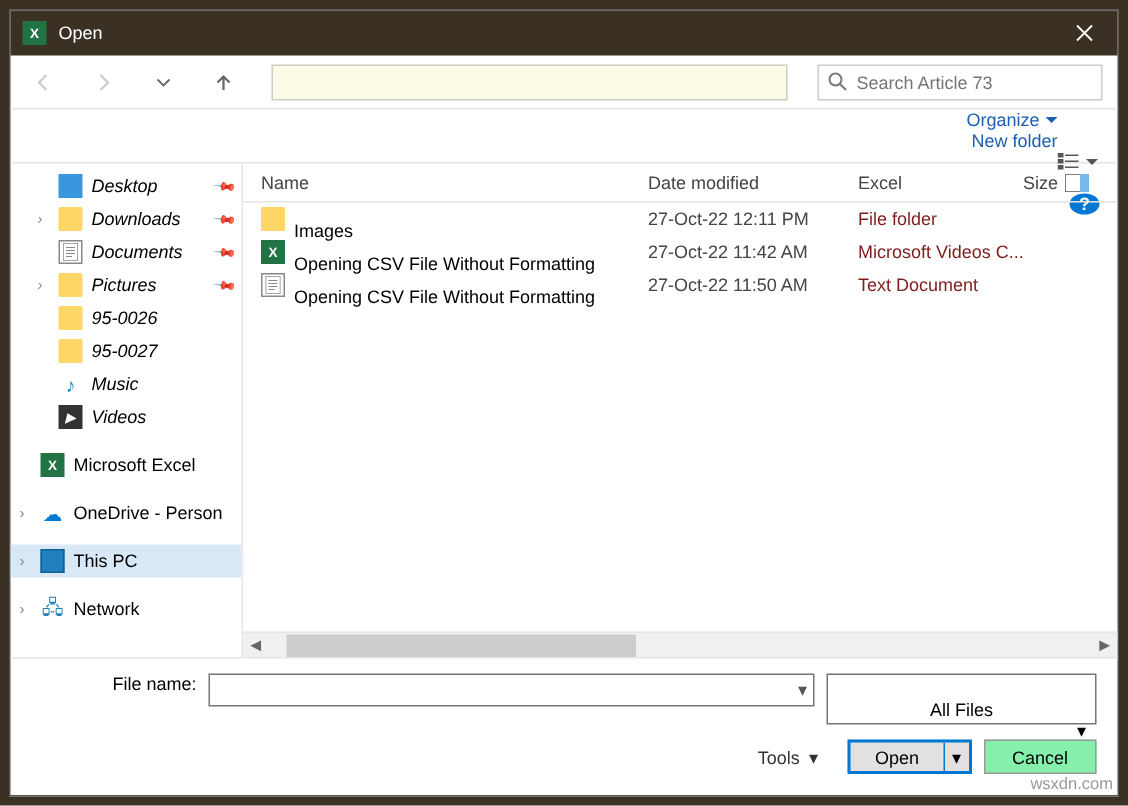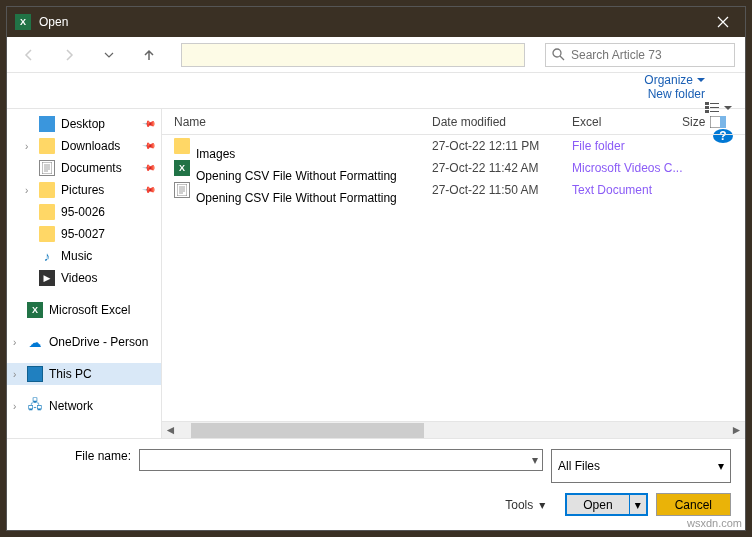--- a/index.html
+++ b/index.html
@@ -16,21 +16,21 @@
 .search { width:190px; height:24px; border:1px solid #ccc; display:flex; align-items:center; padding:0 6px; gap:6px; color:#777;}
 .search input{border:none;outline:none;flex:1;font-size:12px;}
 .toolbar { height:36px; display:flex; align-items:flex-end; padding:0 12px; border-bottom:1px solid #e5e5e5;flex-direction:column;}
 .tool-link{color:#1a5fb4; cursor:pointer; margin-right:28px; display:flex;align-items:center;gap:4px;}
 .spacer{flex:1;}
 .view-btn{width:30px;height:24px;border:1px solid transparent;display:flex;align-items:center;justify-content:center;cursor:pointer;color:#555;margin-left:2px;}
 .help-btn{width:20px;height:20px;border-radius:50%;background:#0078d4;color:#fff;display:flex;align-items:center;justify-content:center;margin-left:10px;font-weight:bold;}
 .body { flex:1; display:flex; overflow:hidden;}
 .sidebar{width:155px; border-right:1px solid #e5e5e5; overflow-y:auto; padding:4px 0;}
 .tree-item{height:22px; display:flex; align-items:center; padding:0 6px 0 20px; gap:6px; cursor:pointer; position:relative; white-space:nowrap; overflow:hidden;}
-.tree-item.lvl2{padding-left:32px;}
+.tree-item.lvl2{padding-left:32px;font-style:italic;}
 .tree-item.sel{background:#d9e8f7;}
 .tree-item .exp{position:absolute;left:6px;color:#888;font-size:10px;}
 .tree-item.lvl2 .exp{left:18px;}
 .pin{margin-left:auto;color:#888;font-size:10px;transform:rotate(45deg);}
 .ico{width:16px;height:16px;display:flex;align-items:center;justify-content:center;font-size:13px;}
 .ico.folder{background:#ffd766;border-radius:1px;}
 .ico.desktop{background:#3a96dd;}
 .ico.monitor{background:#2080c0;border:1px solid #106090;}
 .ico.network{color:#2080c0;}
 .ico.cloud{color:#0078d4;}
@@ -42,33 +42,33 @@
 .cols{height:26px;border-bottom:1px solid #e5e5e5;display:flex;align-items:center;padding-left:12px;color:#444;}
 .col-name{width:258px;}
 .col-date{width:140px;}
 .col-type{width:110px;}
 .col-size{flex:1;}
 .filelist{flex:1;overflow:auto;}
 .row{height:22px;display:flex;align-items:center;padding-left:12px;cursor:pointer;}
 .row .ico{margin-right:6px;}
 .row .name{width:236px;white-space:nowrap;overflow:hidden;margin-top:16px;}
 .row .date{width:140px;color:#444;}
-.row .type{width:110px;color:#8b5cf6;white-space:nowrap;overflow:hidden;}
+.row .type{width:110px;color:#7f1d1d;white-space:nowrap;overflow:hidden;}
 .hscroll{height:17px;border-top:1px solid #e5e5e5;background:#f0f0f0;display:flex;align-items:center;}
 .hscroll .thumb{height:15px;background:#cdcdcd;width:40%;margin-left:2%;}
 .hscroll .arrow{width:17px;height:17px;display:flex;align-items:center;justify-content:center;color:#666;}
 .footer{padding:10px 14px 14px 14px;border-top:1px solid #e5e5e5;}
 .fn-row{display:flex;gap:8px;margin-bottom:10px;}
 .fn-label{width:110px;text-align:right;}
 .fn-combo{flex:1;height:22px;border:1px solid #767676;display:flex;align-items:center;padding:0 4px;}
 .fn-combo .dd{margin-left:auto;color:#555;}
-.filter{width:180px;height:18px;border:1px solid #767676;display:flex;align-items:center;padding:16px 6px;}
+.filter{width:180px;height:18px;border:1px solid #767676;display:flex;align-items:center;padding:16px 6px;flex-direction:column;}
 .btn-row{display:flex;justify-content:flex-end;align-items:center;gap:8px;}
 .tools{color:#333;margin-right:12px;display:flex;align-items:center;gap:6px;}
-.btn{height:23px;border:1px solid #999;background:#eab308;padding:0 18px;cursor:pointer;display:flex;align-items:center;}
+.btn{height:23px;border:1px solid #999;background:#86efac;padding:0 18px;cursor:pointer;display:flex;align-items:center;}
 .btn.primary{border:2px solid #0078d4;background:#e1e1e1;padding:0 14px;}
 .btn.split{padding:0;}
 .btn.split .lbl{padding:0 16px;border-right:1px solid #0078d4;height:100%;display:flex;align-items:center;}
 .btn.split .dd{width:16px;display:flex;align-items:center;justify-content:center;}
 .tree-gap{height:10px;}
 .watermark{position:fixed;bottom:8px;right:10px;color:#999;font-size:11px;}
 </style>
 </head>
 <body>
 

